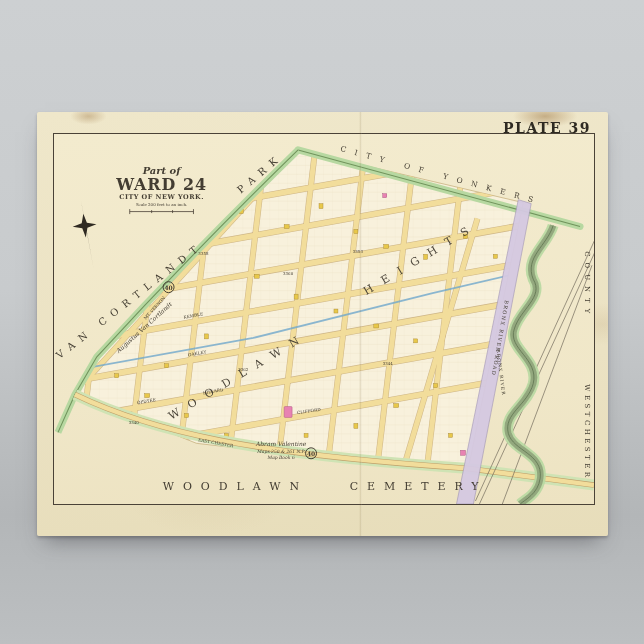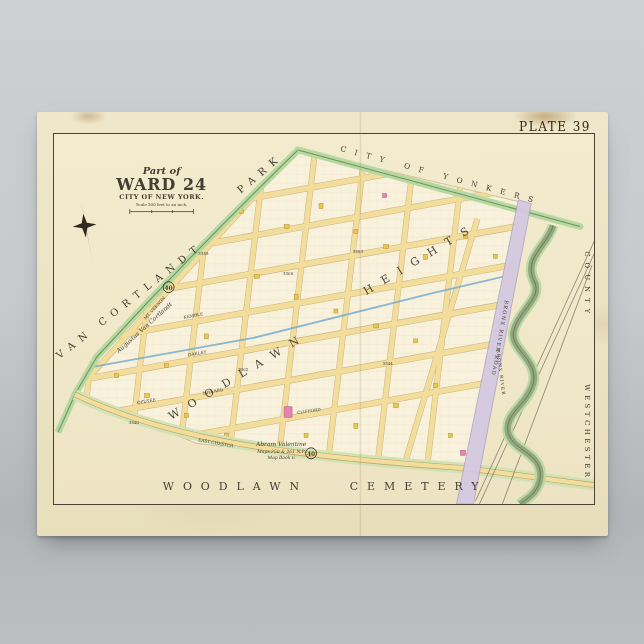--- a/index.html
+++ b/index.html
@@ -17,21 +17,21 @@
     background:
       radial-gradient(ellipse 46px 16px at 89% 1%, rgba(146,104,52,.45), transparent 70%),
       radial-gradient(ellipse 26px 12px at 9% 1%, rgba(146,104,52,.35), transparent 70%),
       radial-gradient(ellipse 60px 30px at 99% 50%, rgba(160,130,80,.14), transparent 70%),
       radial-gradient(ellipse 120px 60px at 30% 90%, rgba(160,130,80,.08), transparent 70%),
       linear-gradient(176deg,#efe7ca 0%, #ebe2c3 60%, #e7ddba 100%);
     border-radius:2px;
     box-shadow:0 2px 3px rgba(70,70,75,.35), 0 12px 20px -8px rgba(60,60,65,.5);}
   .crease{position:absolute;left:322px;top:0;bottom:0;width:3px;pointer-events:none;
     background:linear-gradient(90deg, rgba(120,100,60,0), rgba(120,100,60,.14), rgba(255,255,255,.10));}
-  .plate{position:absolute;top:8px;right:17px;font-size:12px;font-weight:normal;
+  .plate{position:absolute;top:8px;right:17px;font-size:14px;font-weight:bold;
     letter-spacing:1.5px;color:#2e2a22;}
   .map-frame{position:absolute;left:16px;top:21px;right:13px;bottom:31px;
     border:1.3px solid #4a4237;background:var(--block_fill);
     background:linear-gradient(178deg,#f3ebce, #f0e7c8 70%, #ede3c2);}
   svg.map{position:absolute;inset:0;width:100%;height:100%;}
   svg.map text{font-family:"DejaVu Serif", serif;fill:var(--ink);}
   .t-region{fill:var(--label_gray);}
   .t-big{fill:#6e685a;opacity:.95;}
   .t-street{font-size:4.3px;fill:#4a4538;}
   .t-block{font-size:4px;fill:#6a6254;}

